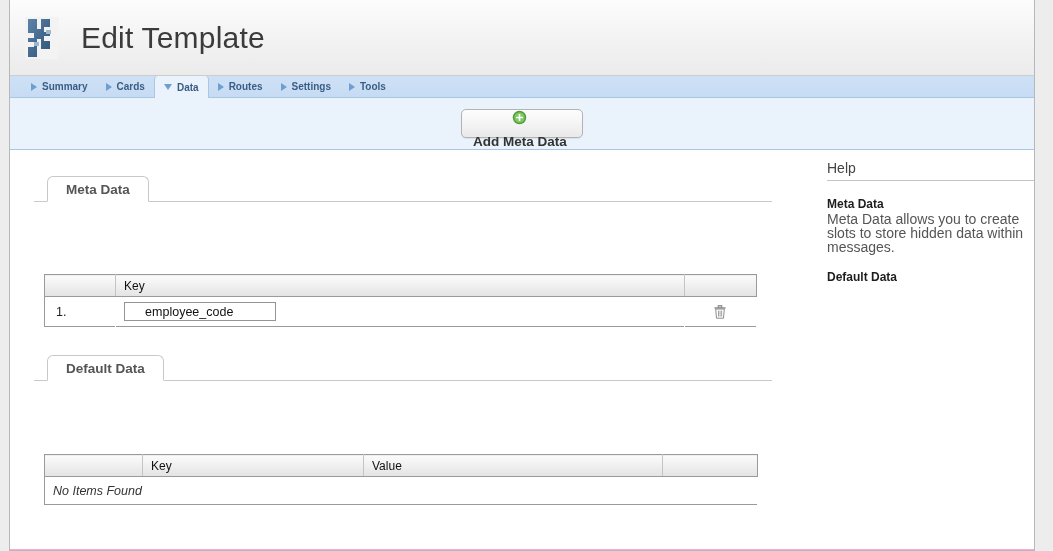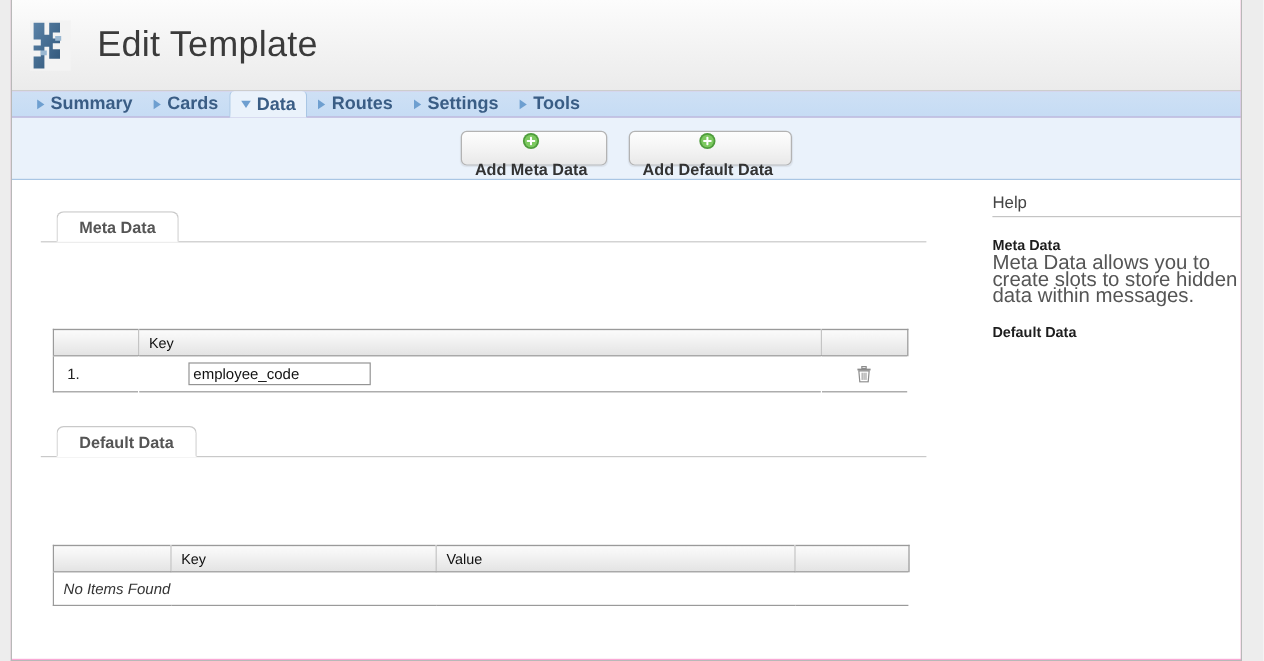--- a/index.html
+++ b/index.html
@@ -64,21 +64,21 @@
     display: flex;
     align-items: stretch;
     padding-left: 12px;
     box-sizing: border-box;
   }
   .tab {
     display: flex;
     align-items: center;
     gap: 5px;
     padding: 0 9px;
-    font-size: 15px;
+    font-size: 10px;
     font-weight: bold;
     color: #3a5d85;
     cursor: pointer;
     position: relative;
     box-sizing: border-box;
     white-space: nowrap;
   }
   .tab .tri {
     width: 0;
     height: 0;
@@ -216,25 +216,24 @@
     padding-left: 11px;
     color: #222222;
   }
   .key-input {
     width: 152px;
     height: 19px;
     border: 1px solid #949494;
     font-family: "Liberation Sans", sans-serif;
     font-size: 12.5px;
     color: #111111;
-    padding: 1px 3px;
+    padding: 1px 20px;
     box-sizing: border-box;
     background: #ffffff;
     outline: none;
-    margin-left: 33px;
   }
   .trash-cell { text-align: center; padding: 0; }
   .trash-icon {
     width: 12px;
     height: 14px;
     display: inline-block;
     cursor: pointer;
     vertical-align: middle;
   }
   .empty-row td {
@@ -259,21 +258,21 @@
     width: 218px;
   }
   .help-item { margin-top: 16px; }
   .help-item-title {
     font-size: 12px;
     font-weight: bold;
     color: #1d1d1d;
     margin-bottom: 1px;
   }
   .help-item-body {
-    font-size: 17px;
+    font-size: 14px;
     color: #555555;
     line-height: 14px;
     width: 214px;
   }
 </style>
 </head>
 <body>
 
 <div class="app-frame">
 
@@ -322,29 +321,20 @@
 
   <div class="toolbar">
     <div class="btn">
       <svg class="plus-icon" viewBox="0 0 16 16">
         <circle cx="8" cy="8" r="7.2" fill="#4e9c3c"></circle>
         <circle cx="8" cy="8" r="5.6" fill="#7cc95f"></circle>
         <rect x="7.1" y="4.2" width="1.8" height="7.6" rx="0.6" fill="#ffffff"></rect>
         <rect x="4.2" y="7.1" width="7.6" height="1.8" rx="0.6" fill="#ffffff"></rect>
       </svg>
       <span>Add Meta Data</span>
-    </div>
-    <div class="btn">
-      <svg class="plus-icon" viewBox="0 0 16 16">
-        <circle cx="8" cy="8" r="7.2" fill="#4e9c3c"></circle>
-        <circle cx="8" cy="8" r="5.6" fill="#7cc95f"></circle>
-        <rect x="7.1" y="4.2" width="1.8" height="7.6" rx="0.6" fill="#ffffff"></rect>
-        <rect x="4.2" y="7.1" width="7.6" height="1.8" rx="0.6" fill="#ffffff"></rect>
-      </svg>
-      <span>Add Default Data</span>
     </div>
   </div>
 
   <div class="content">
 
     <div class="section" style="top:26px;">
       <div class="section-tabrow">
         <div class="section-tab">
           <span>Meta Data</span>
         </div>

